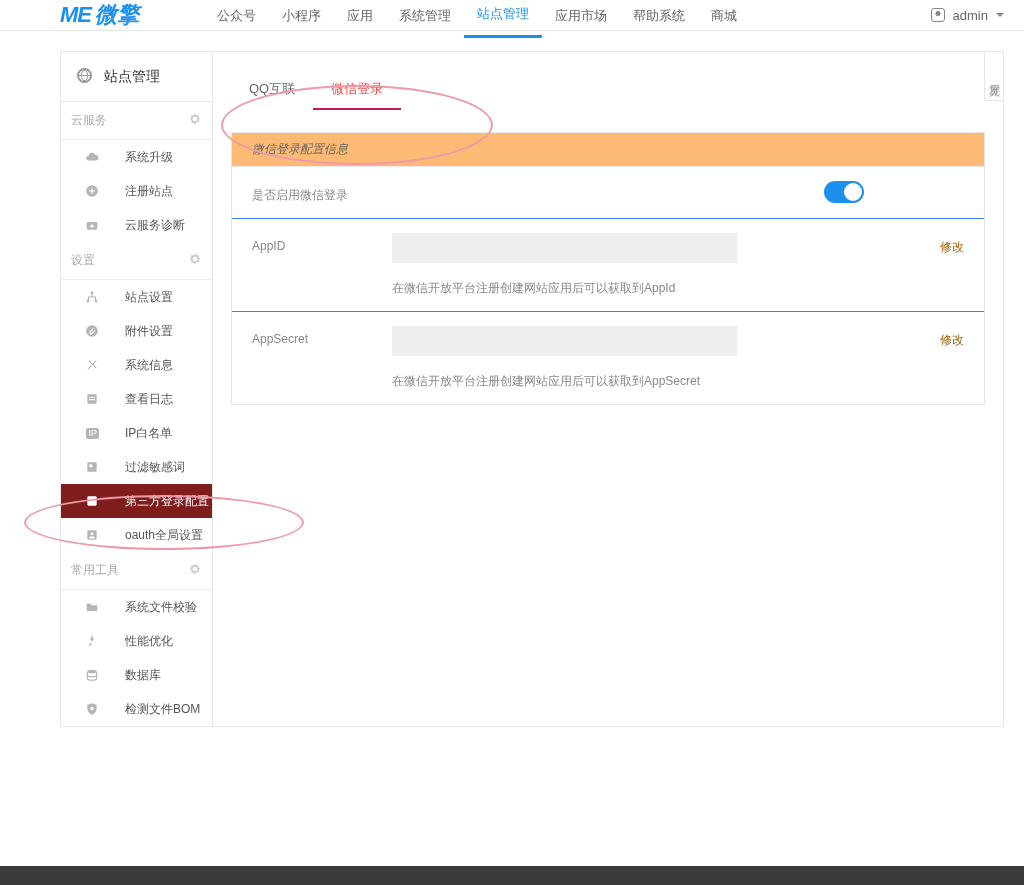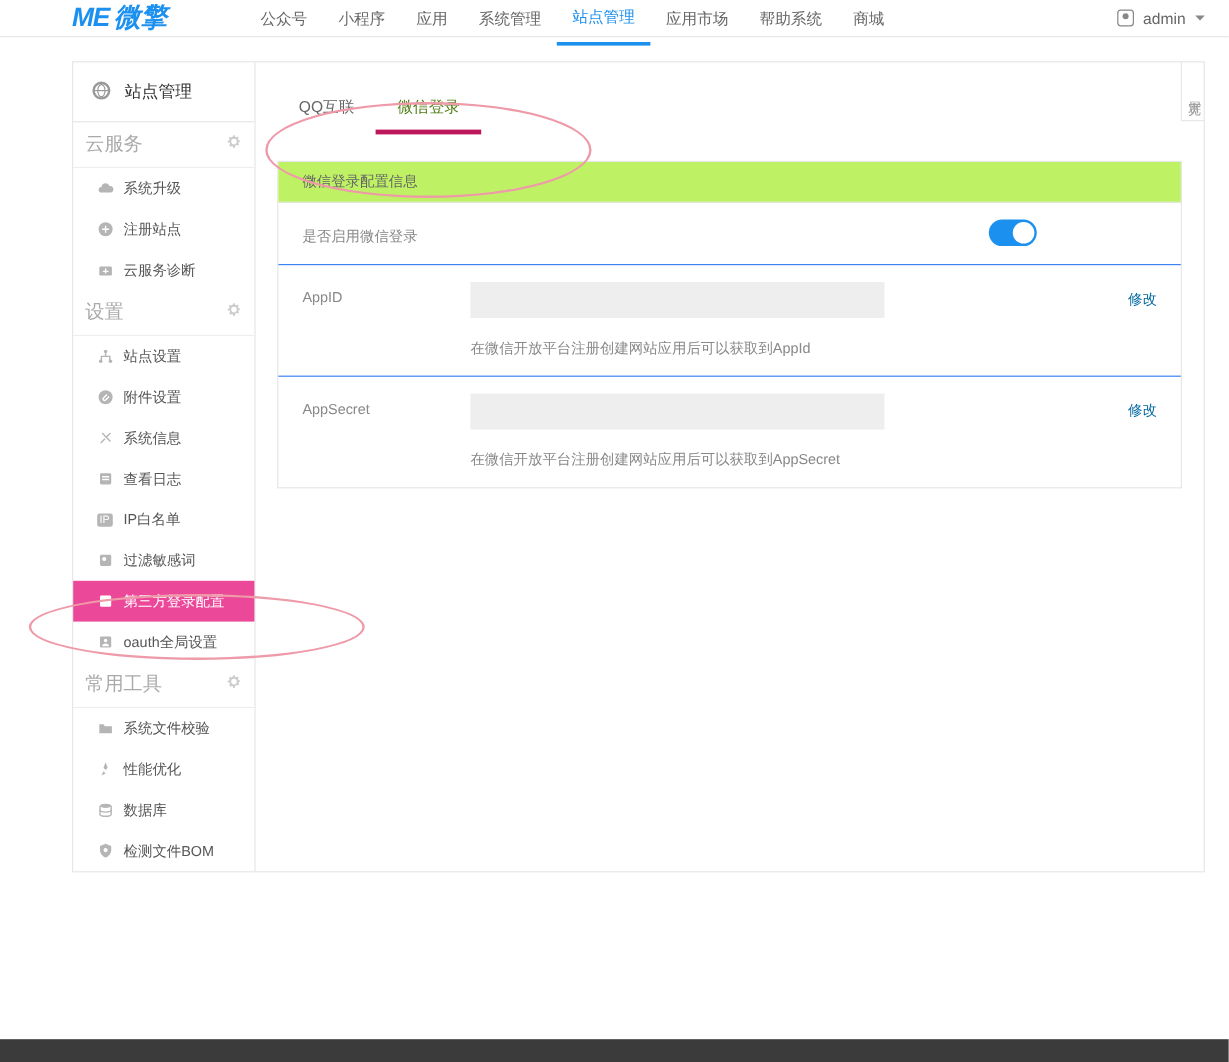--- a/index.html
+++ b/index.html
@@ -114,45 +114,45 @@
   position: absolute; height: 1px; width: 100%;
   top: 50%; left: 0; background: #999;
 }
 .section-title {
   height: 38px;
   display: flex;
   align-items: center;
   justify-content: space-between;
   padding: 0 10px;
   color: #aaa;
-  font-size: 16px;
+  font-size: 12px;
   border-bottom: 1px solid #eee;
 }
 .gear-icon {
   color: #ccc;
 }
 .sidebar-item {
   height: 34px;
   display: flex;
   align-items: center;
   padding: 0 0 0 20px;
   color: #555;
   cursor: pointer;
   font-size: 12px;
 }
 .sidebar-item .icon {
   width: 18px;
   display: inline-flex;
   align-items: center;
-  justify-content: flex-start;
-  margin-right: 4px;
+  justify-content: flex-end;
+  margin-right: 26px;
   color: #b5b5b5;
 }
 .sidebar-item.active {
-  background: #ec4899;
+  background: #7f1d1d;
   color: #fff;
 }
 .sidebar-item.active .icon { color: #fff; }
 .ip-badge {
   display: inline-block;
   background: #b5b5b5;
   color: #fff;
   font-size: 9px;
   padding: 1px 2px;
   border-radius: 2px;
@@ -188,34 +188,35 @@
   border-bottom: none;
 }
 .tab {
   padding: 10px 18px;
   color: #666;
   cursor: pointer;
   font-size: 13px;
   border-bottom: 2px solid transparent;
 }
 .tab.active {
-  color: #4d7c0f;
-  border-bottom: 4px solid #be185d;
+  color: #ef4444;
+  border-bottom: 2px solid #be185d;
   text-align: center;
 }
 .form-panel {
   margin: 22px 18px 18px 18px;
   border: 1px solid #e7e7e7;
 }
 .form-panel-header {
-  background: #bef264;
+  background: #fdba74;
   padding: 8px 20px;
   font-size: 12px;
   color: #666;
   border-bottom: 1px solid #e7e7e7;
+  font-style: italic;
 }
 .form-row {
   display: flex;
   align-items: flex-start;
   padding: 14px 20px;
   border-bottom: 1px solid #3b82f6;
 }
 .form-row:last-child { border-bottom: none; }
 .form-label {
   width: 140px;
@@ -237,21 +238,21 @@
   margin-top: 14px;
   color: #888;
   font-size: 12px;
 }
 .form-action {
   width: 50px;
   text-align: right;
   padding-top: 6px;
 }
 .form-action a {
-  color: #0369a1;
+  color: #a16207;
   font-size: 12px;
   cursor: pointer;
   margin-left: 14px;
 }
 
 .switch {
   width: 40px;
   height: 22px;
   border-radius: 11px;
   background: #1c90ef;

